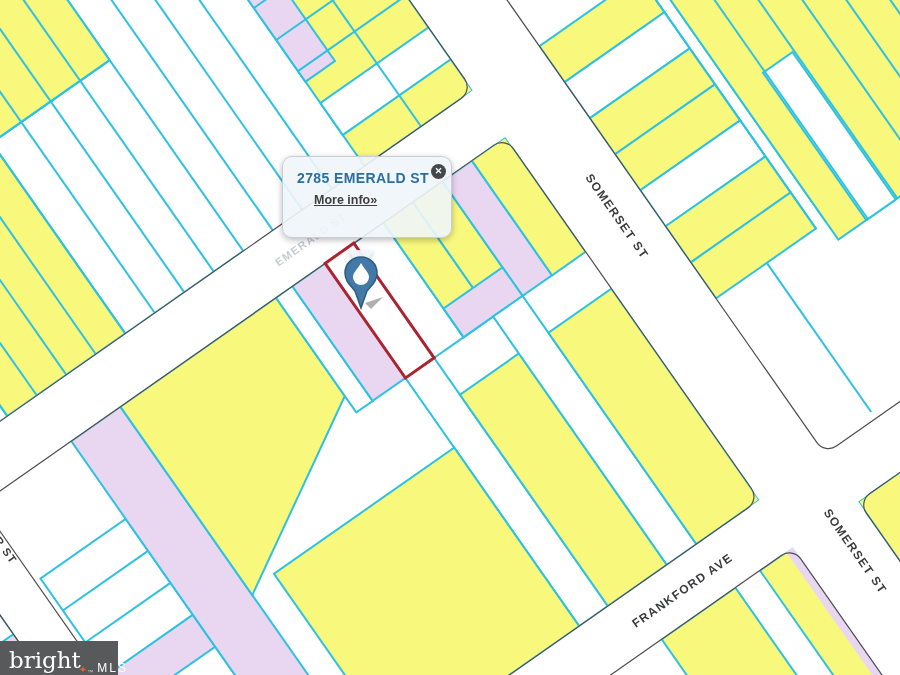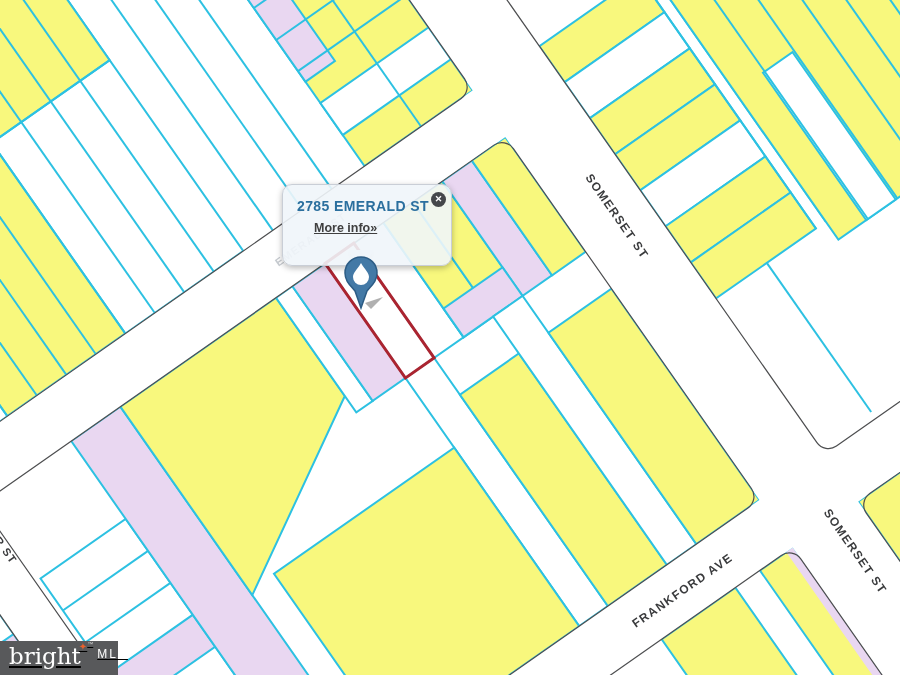--- a/index.html
+++ b/index.html
@@ -1,38 +1,38 @@
 <!DOCTYPE html>
 <html><head>
 <meta charset="utf-8">
 <style>
   html,body{margin:0;padding:0;background:#ffffff;}
   #stage{position:relative;width:900px;height:675px;overflow:hidden;background:#fff;
          font-family:"Liberation Sans",sans-serif;}
   #map-svg{position:absolute;left:0;top:0;}
   
-  #popup{position:absolute;left:282px;top:184px;width:168px;height:80px;
+  #popup{position:absolute;left:282px;top:156px;width:168px;height:80px;
          background:rgba(240,245,250,0.90);border:1px solid #c9ced6;border-radius:10px;
          box-shadow:0 2px 6px rgba(0,0,0,0.28);z-index:5;}
   #popup-tail{position:absolute;left:348px;top:250px;width:0;height:0;z-index:4;
          border-left:13px solid transparent;border-right:13px solid transparent;
          border-top:20px solid rgba(240,245,250,0.95);
          filter:drop-shadow(0 2px 2px rgba(0,0,0,0.2));}
   #popup-title{margin:13px 12px 0 14px;font-size:14px;font-weight:bold;color:#2b6f9e;
          letter-spacing:0.4px;white-space:nowrap;}
   #popup-link{display:inline-block;margin:7px 0 0 31px;font-size:12.5px;font-weight:bold;
          color:#3f3f3f;text-decoration:underline;cursor:pointer;}
   #popup-close{position:absolute;right:5px;top:7px;width:15px;height:15px;border-radius:50%;
          background:#45474a;color:#ffffff;font-size:9px;line-height:15px;text-align:center;
          font-weight:bold;cursor:pointer;}
   
   #marker{position:absolute;left:339px;top:255px;z-index:6;cursor:pointer;}
   
   #logo{position:absolute;left:0;top:641px;width:118px;height:34px;background:#58595b;
-        z-index:7;display:flex;align-items:flex-start;padding-left:9px;box-sizing:border-box;text-decoration:underline;}
+        z-index:7;display:flex;align-items:flex-end;padding-left:9px;box-sizing:border-box;}
   #logo .brand{font-family:"DejaVu Serif",serif;color:#ffffff;font-size:23px;line-height:30px;}
   #logo .spark{color:#e8612c;font-size:10px;margin-left:-2px;vertical-align:9px;}
   #logo .tm{color:#cfcfcf;font-size:6px;vertical-align:13px;}
   #logo .suffix{color:#ffffff;font-size:12px;letter-spacing:2px;margin-left:4px;margin-top:6px;}
 </style>
 </head>
 <body>
 
 <div id="stage">
 

